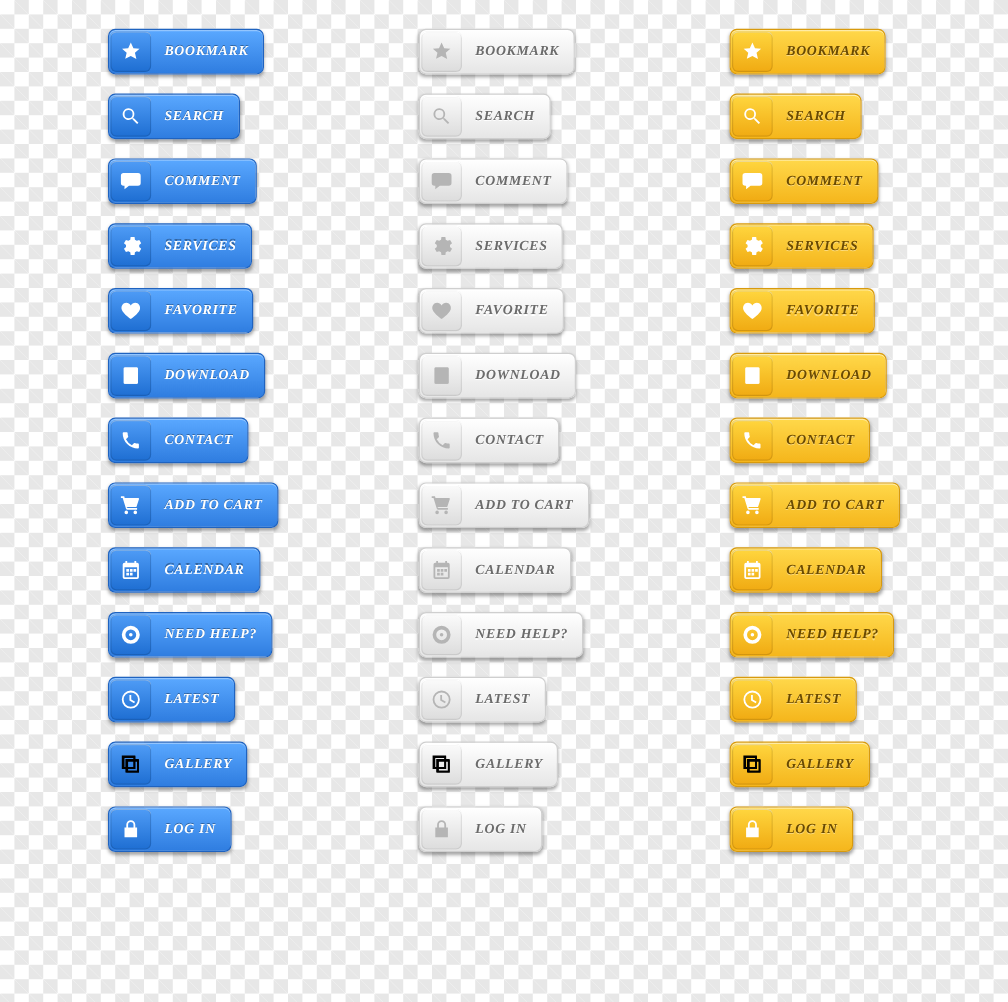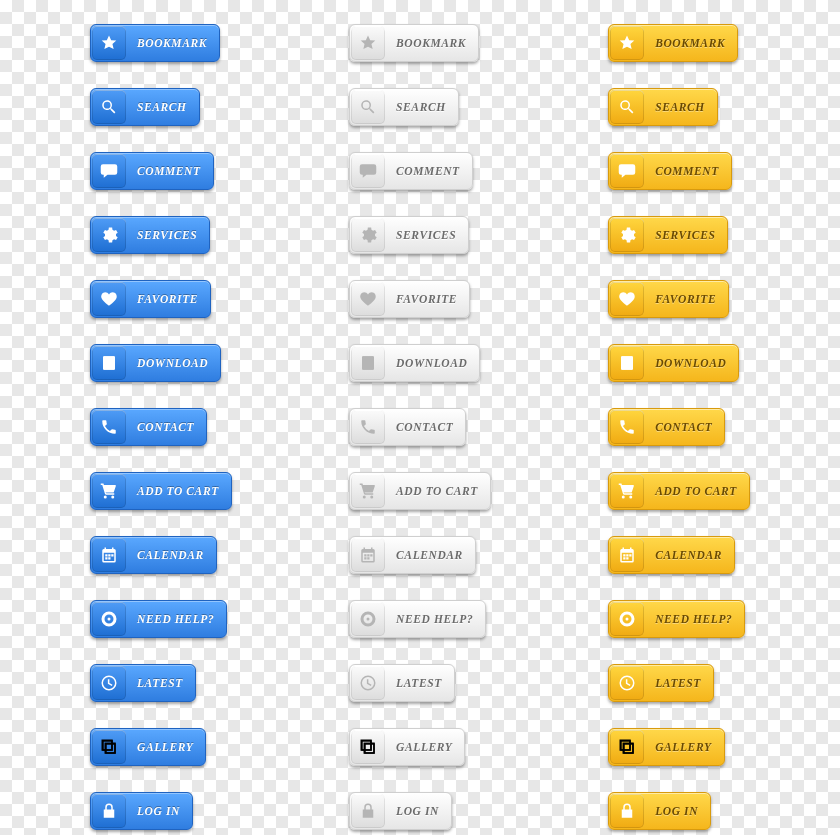--- a/index.html
+++ b/index.html
@@ -30,21 +30,21 @@
     font-family:"Georgia","Times New Roman",serif;
   }
   .stage{
     padding:24px 90px 30px 90px;
     display:flex;
     justify-content:space-between;
   }
   .col{
     display:flex;
     flex-direction:column;
-    gap:26px;
+    gap:16px;
     align-items:flex-start;
   }
   .btn{
     display:inline-flex;
     align-items:center;
     height:36px;
     border-radius:var(--radius);
     box-shadow:var(--shadow);
     padding:0;
     border:1px solid;

